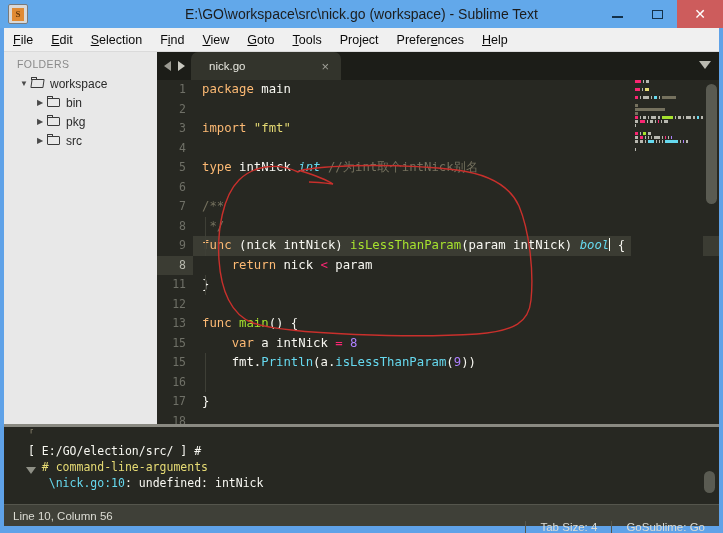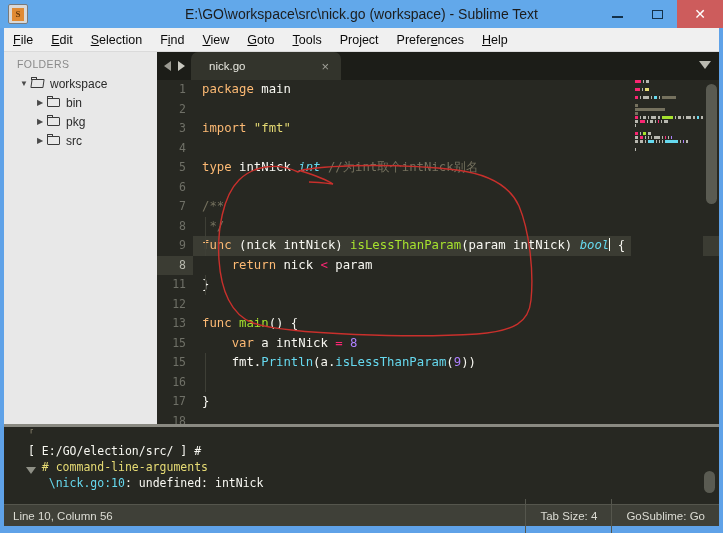--- a/index.html
+++ b/index.html
@@ -228,21 +228,21 @@
     position: absolute; left: 4px; top: 504px; width: 715px; height: 22px;
     background: #3f4038;
     display: flex; align-items: center;
     border-top: 1px solid #55564d;
     box-sizing: border-box;
   }
   .st-left {
     font-size: 11.5px; color: #dcdcd4; padding-left: 9px;
     font-family: "Liberation Sans", sans-serif;
   }
-  .st-right { margin-left:auto; display:flex; height:34px; }
+  .st-right { margin-left:auto; display:flex; height:34px;align-items:flex-end; }
   .st-cell {
     font-size: 11.5px; color: #dcdcd4;
     padding: 0 14px; display:flex; align-items:center;
     border-left: 1px solid #55564d;
     font-family: "Liberation Sans", sans-serif;
   }
 
   
   .annot { position:absolute; left:157px; top:52px; pointer-events:none; }
 </style>

